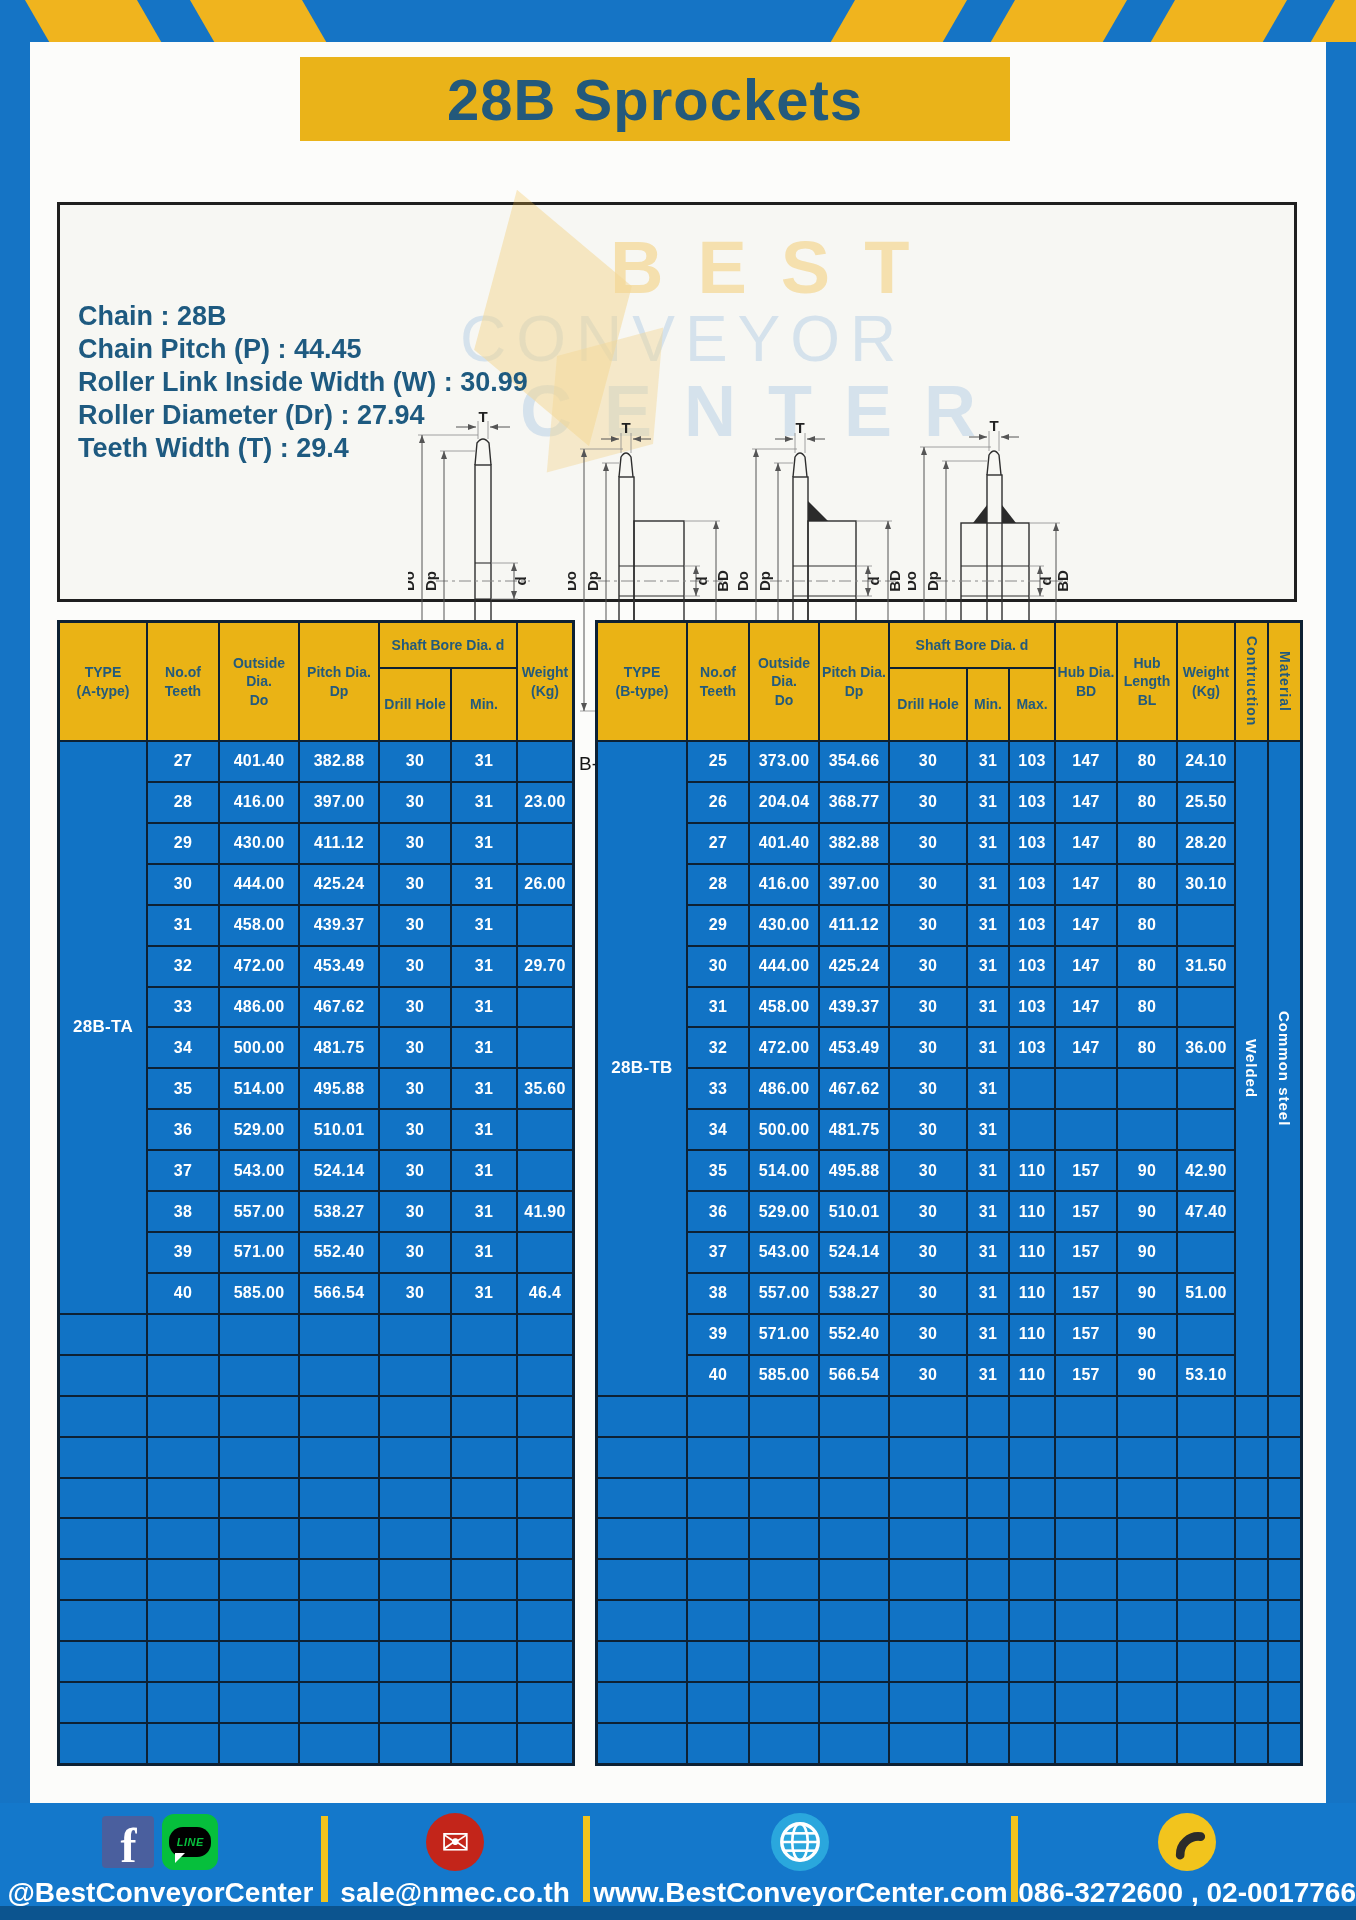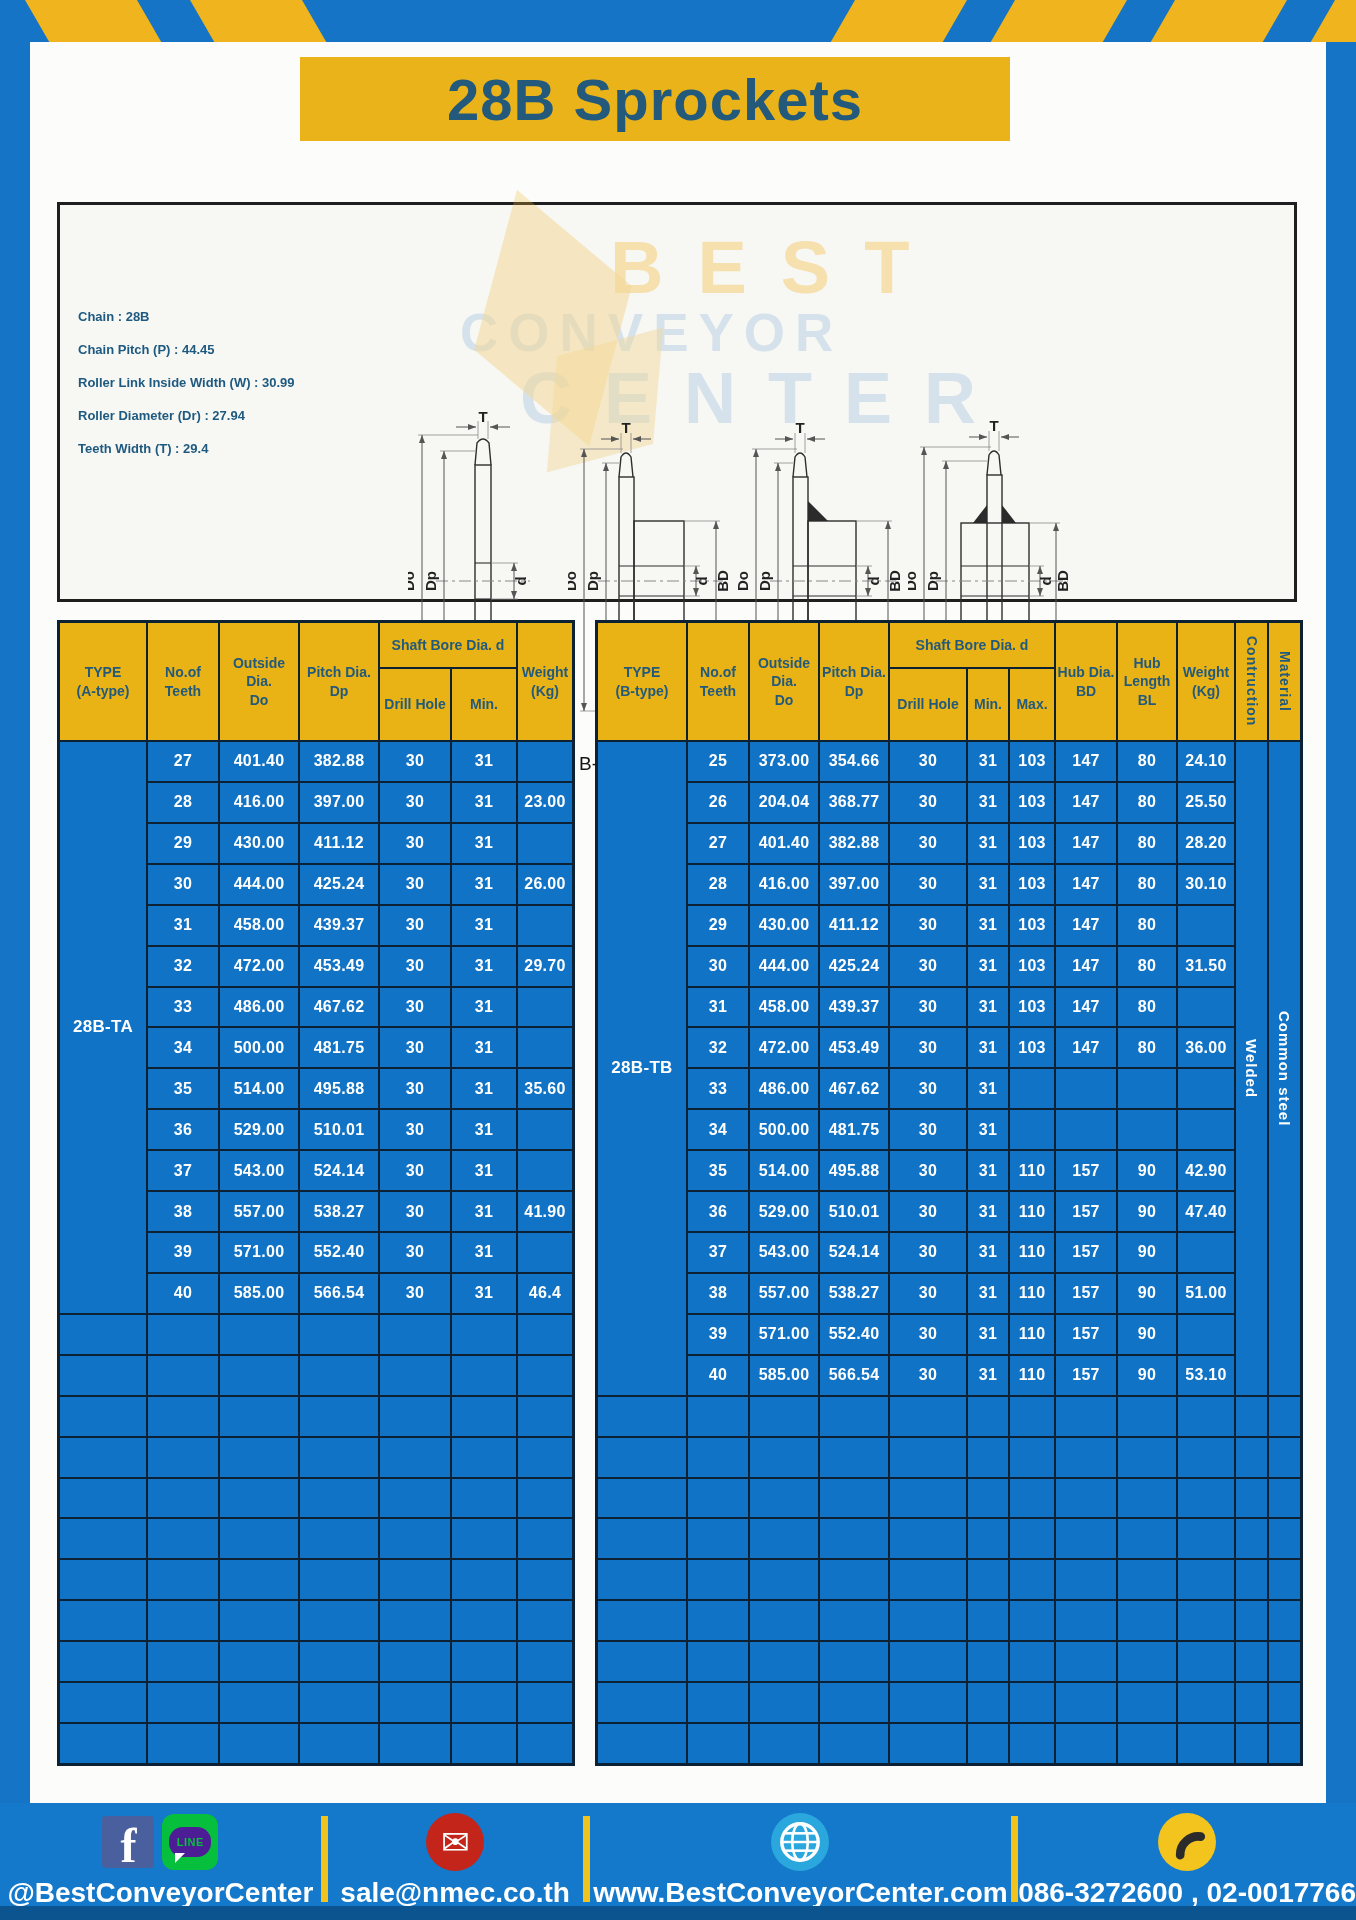--- a/index.html
+++ b/index.html
@@ -13,25 +13,25 @@
   
   .sheet{position:absolute;left:30px;top:42px;width:1296px;height:1761px;background:#fcfcfa;}
   
   .title-box{position:absolute;left:300px;top:57px;width:710px;height:84px;background:#eab319;
              display:flex;align-items:center;justify-content:center;}
   .title-box h1{margin:0;font-size:58px;font-weight:bold;color:#23597b;letter-spacing:1px;}
   
   .panel{position:absolute;left:57px;top:202px;width:1240px;height:400px;background:#f7f7f3;
          border:3px solid #1f1f1f;}
   .specs{position:absolute;left:18px;top:95px;width:360px;}
-  .spec-line{font-size:13px;font-weight:bold;color:#1e5a80;line-height:33px;white-space:nowrap;}
+  .spec-line{font-size:27px;font-weight:bold;color:#1e5a80;line-height:33px;white-space:nowrap;}
   
   .watermark{position:absolute;left:400px;top:20px;width:620px;pointer-events:none;opacity:.5;}
   .wm1{font-size:74px;font-weight:bold;color:rgba(240,185,60,.75);letter-spacing:34px;margin-left:150px;}
-  .wm2{font-size:53px;font-weight:bold;color:rgba(168,198,226,.85);letter-spacing:10px;margin-top:-8px;}
+  .wm2{font-size:64px;font-weight:normal;color:rgba(168,198,226,.85);letter-spacing:10px;margin-top:-8px;}
   .wm3{font-size:72px;font-weight:bold;color:rgba(168,198,226,.85);letter-spacing:32px;margin-top:-6px;margin-left:60px;}
   .bird{position:absolute;left:18px;top:18px;width:150px;height:150px;background:rgba(240,185,60,.55);
         transform:rotate(40deg) skewX(25deg);}
   .bird2{position:absolute;left:90px;top:120px;width:110px;height:110px;background:rgba(240,185,60,.45);
         transform:rotate(-15deg) skewX(-20deg);}
   
   .fig{position:absolute;top:206px;display:flex;flex-direction:column;align-items:center;}
   .fig figcaption{font-size:19px;color:#161616;margin-top:2px;}
   .fig svg text{font-size:15px;font-weight:600;fill:#222;font-family:"Liberation Sans",sans-serif;}
   .outline{fill:none;stroke:#2e2e2e;stroke-width:1.4;}
@@ -58,22 +58,22 @@
   .footer{position:absolute;left:0;top:1803px;width:1356px;height:117px;background:#1478cb;
           display:flex;align-items:stretch;}
   .fcol{display:flex;flex-direction:column;align-items:center;justify-content:flex-start;padding-top:8px;}
   .fcol .ftext{color:#fff;font-size:28px;font-weight:bold;margin-top:4px;white-space:nowrap;}
   .fdiv{width:7px;height:86px;background:#f2c31d;align-self:center;margin-top:-6px;}
   .ficons{display:flex;gap:8px;align-items:center;height:62px;}
   .fb-icon{width:52px;height:52px;background:#4a5f9e;border-radius:4px;display:flex;align-items:flex-end;
            justify-content:center;overflow:hidden;}
   .fb-icon span{color:#fff;font-family:"Liberation Serif",serif;font-weight:bold;font-size:48px;line-height:44px;}
   .line-icon{width:56px;height:56px;background:#06bf3c;border-radius:12px;display:flex;align-items:center;justify-content:center;}
-  .line-bubble{width:42px;height:30px;background:#4c1d95;border-radius:14px;display:flex;align-items:center;
-               justify-content:center;position:relative;}
+  .line-bubble{width:42px;height:30px;background:#000000;border-radius:14px;display:flex;align-items:center;
+               justify-content:center;position:relative;font-style:italic;}
   .line-bubble:after{content:"";position:absolute;left:6px;bottom:-6px;border:5px solid transparent;
                      border-top-color:#fff;border-left-color:#fff;}
   .line-bubble span{color:#06bf3c;font-size:11px;font-weight:bold;letter-spacing:.5px;}
   .mail-icon{width:58px;height:58px;background:#c3251a;border-radius:50%;display:flex;align-items:center;
              justify-content:center;color:#fff;font-size:34px;font-family:"DejaVu Sans",sans-serif;}
   .globe-icon,.phone-icon{width:58px;height:58px;border-radius:50%;display:flex;align-items:center;justify-content:center;}
   .globe-icon{background:#2aa7dd;}
   .phone-icon{background:#f2c41d;}
   .bottom-strip{position:absolute;left:0;top:1906px;width:1356px;height:14px;background:#0c548f;}
 </style>

